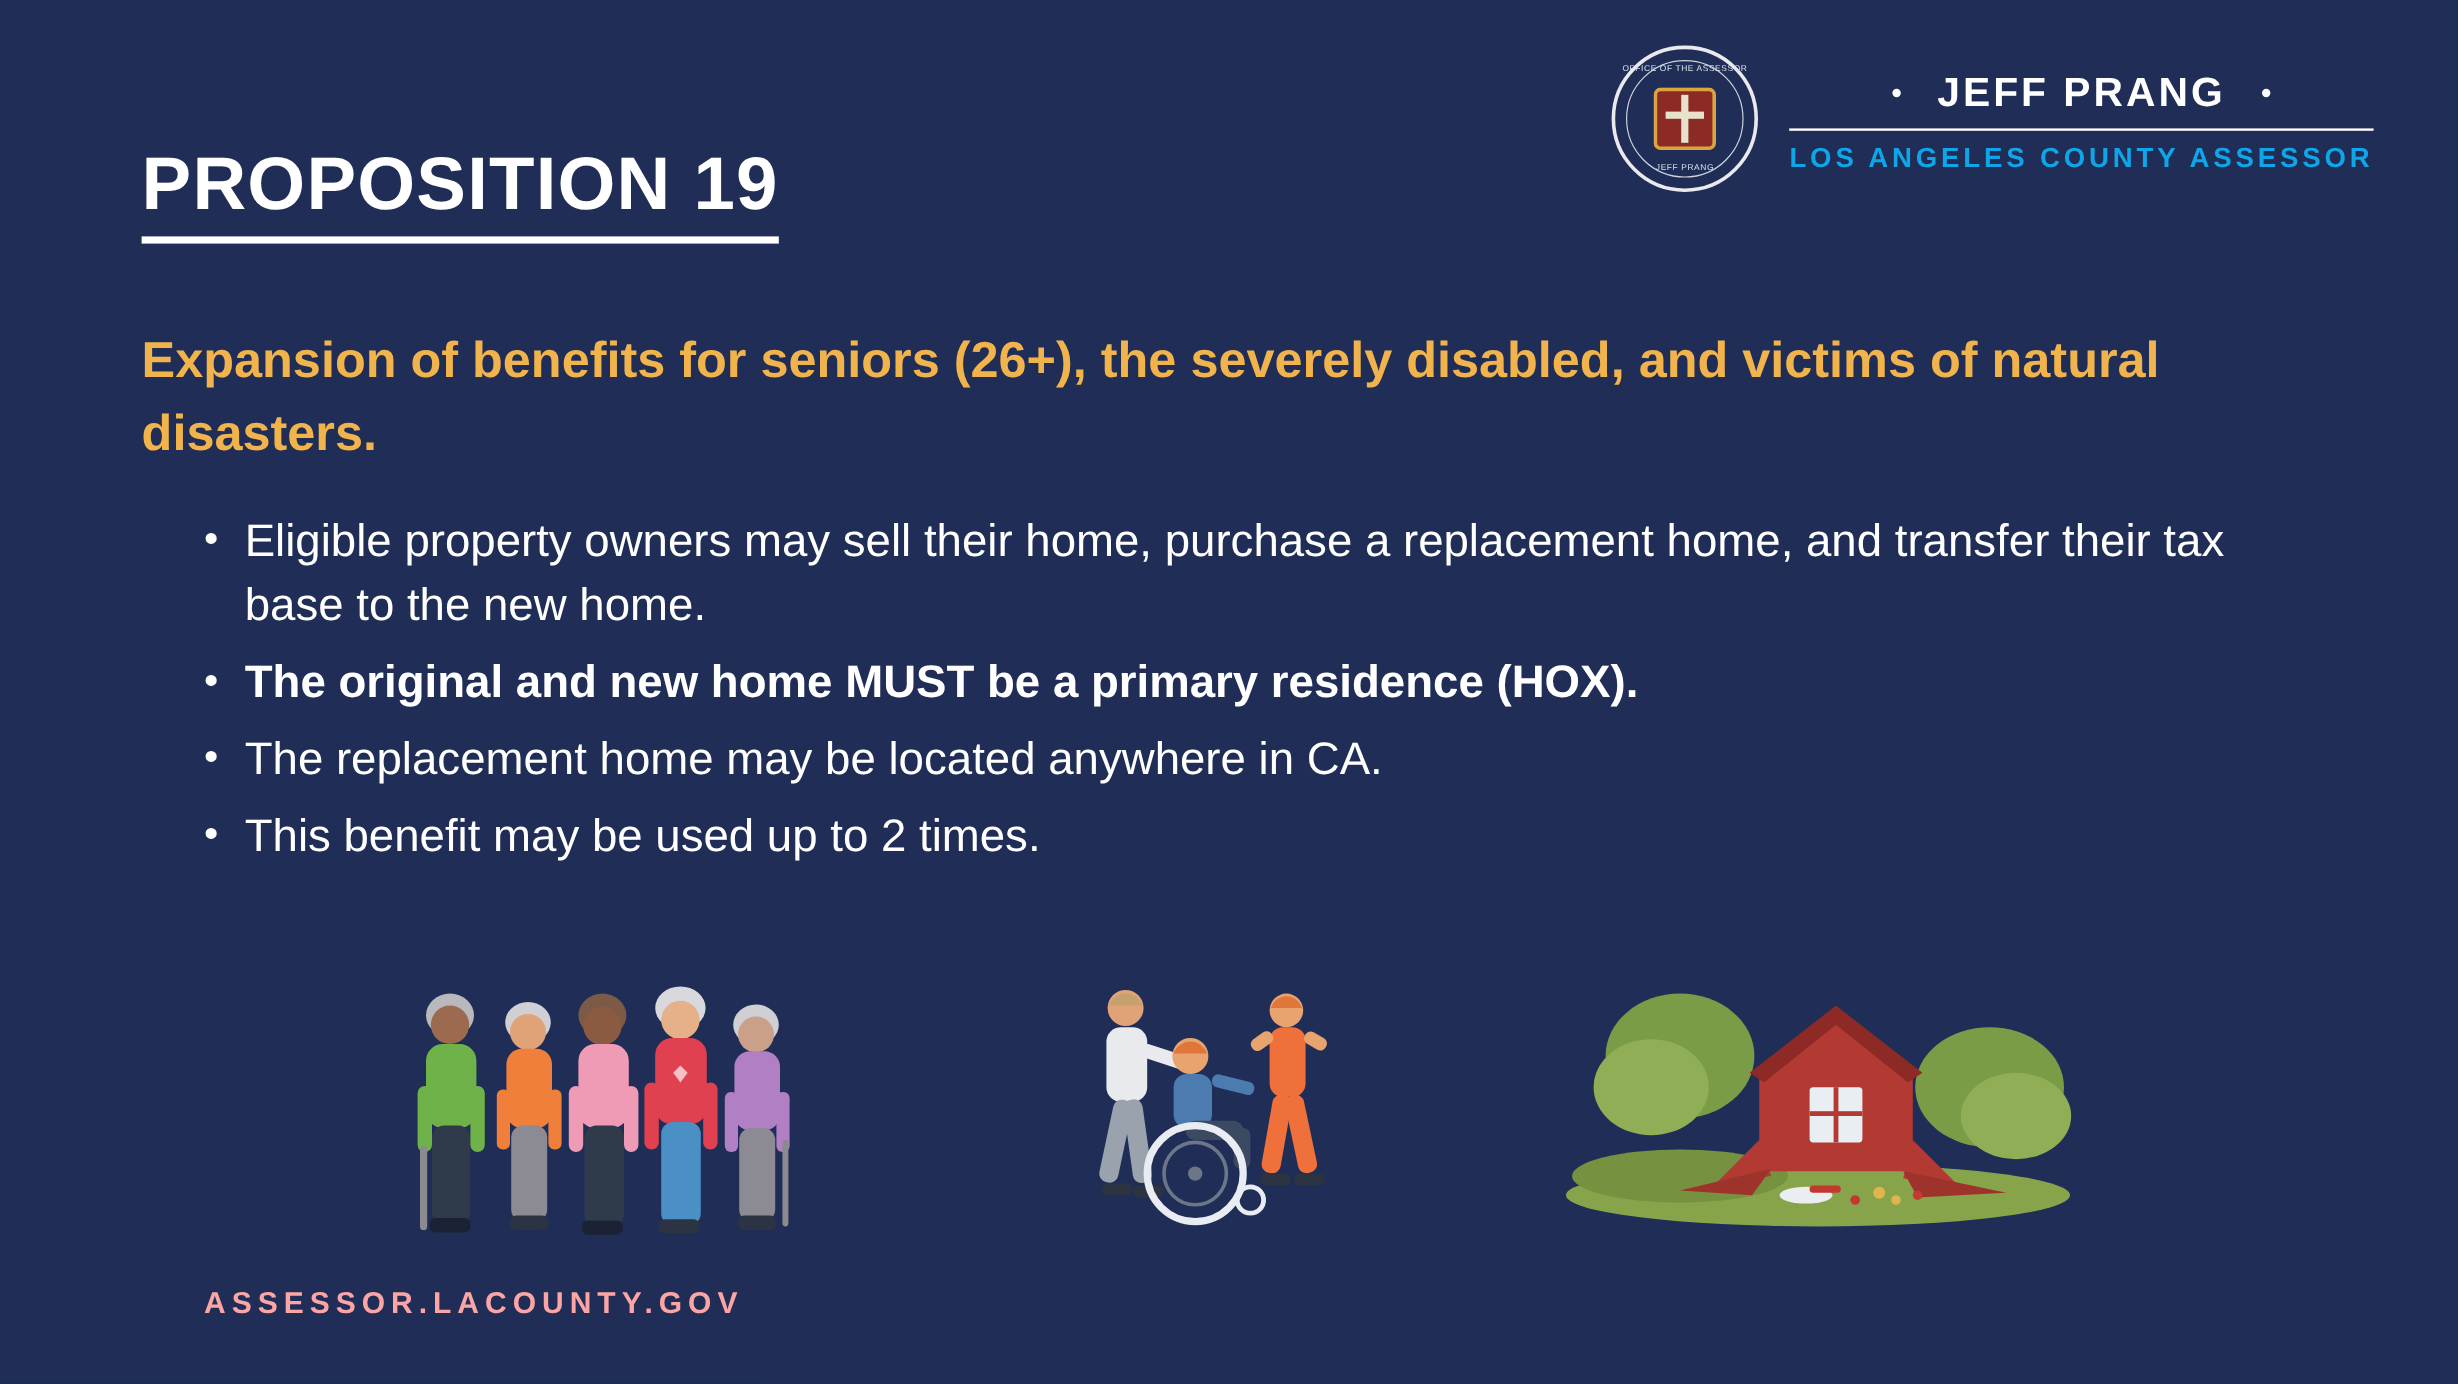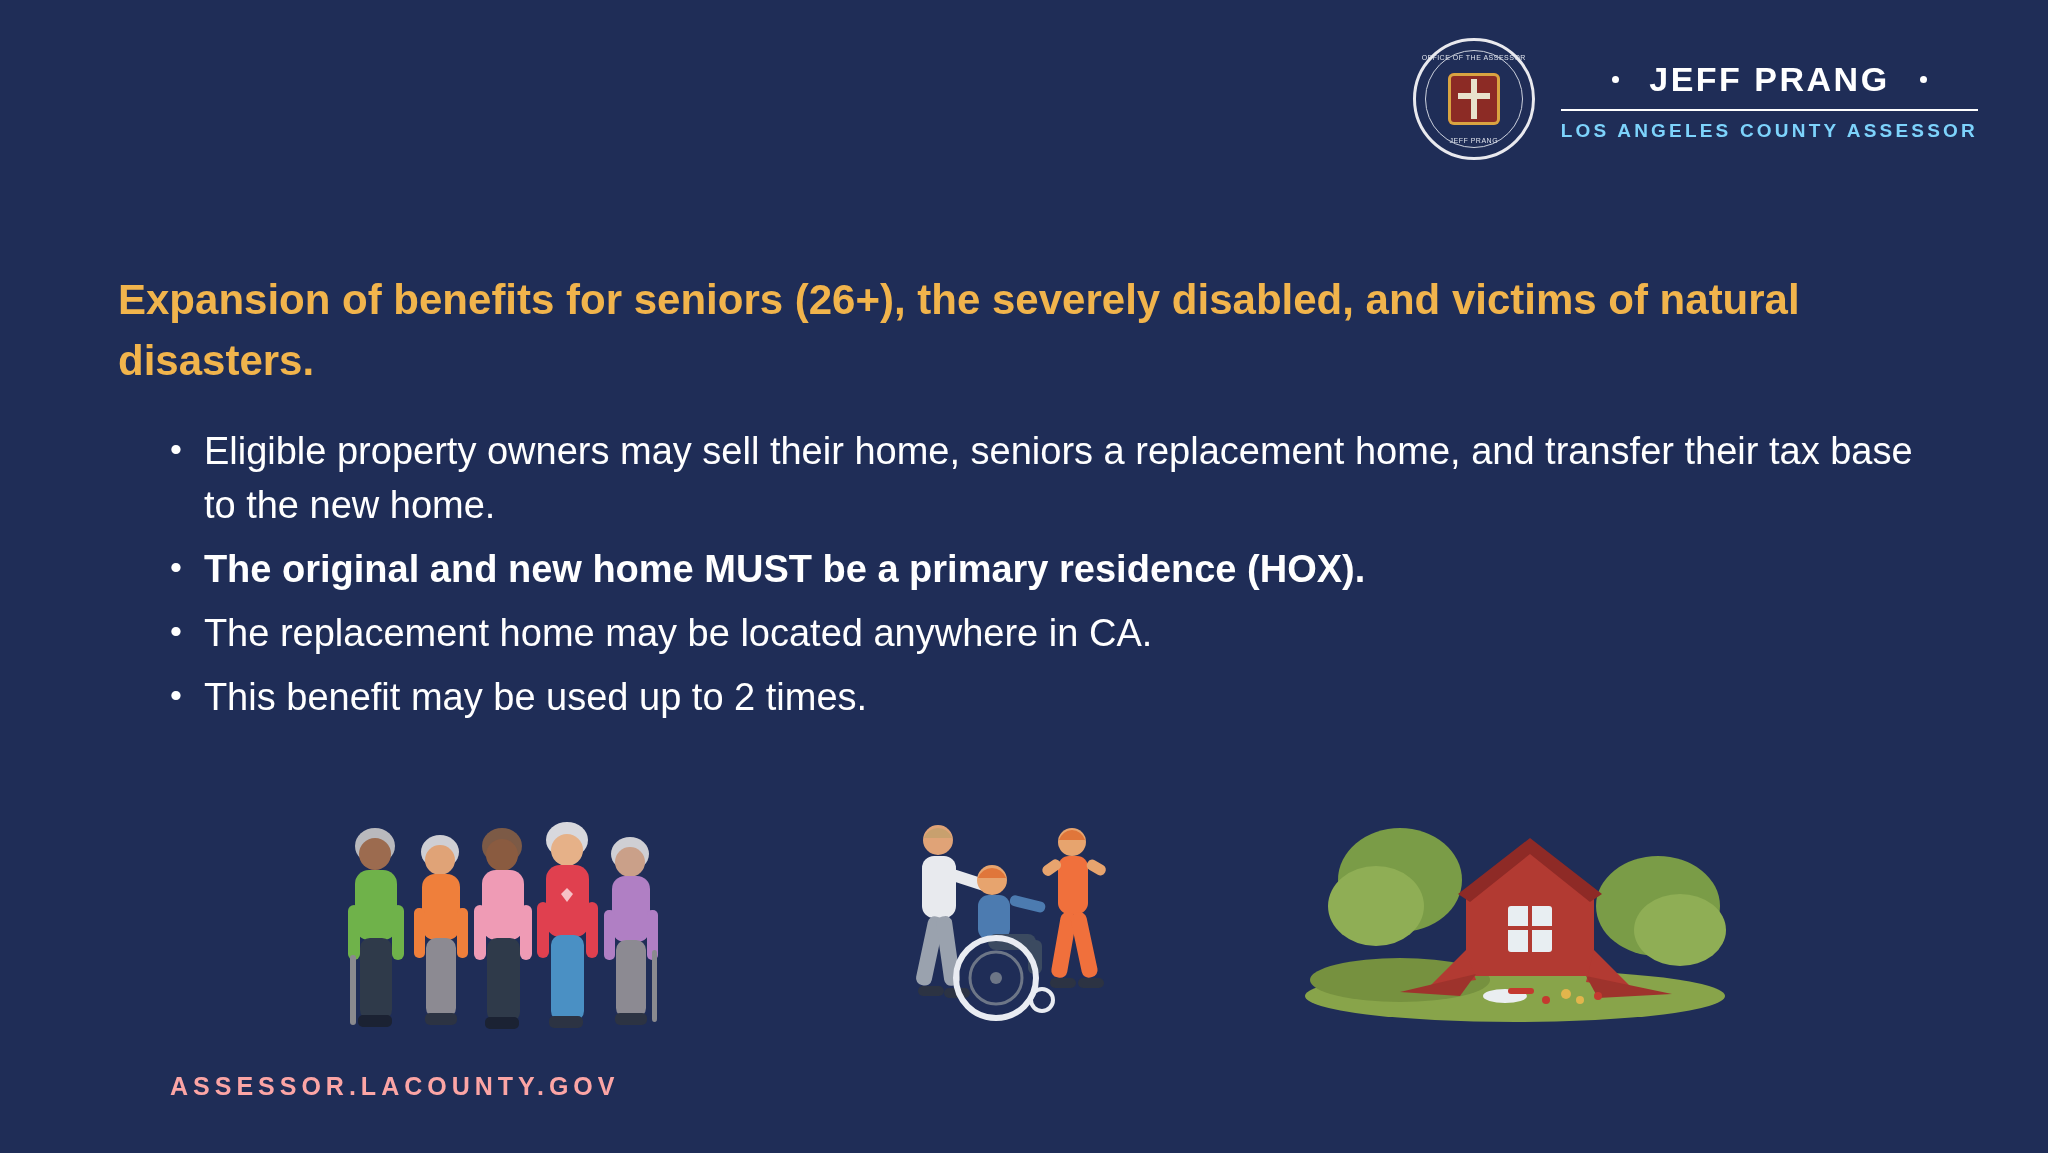--- a/index.html
+++ b/index.html
@@ -109,24 +109,24 @@
     letter-spacing: 2.5px;
     color: #ffffff;
     white-space: nowrap;
   }
   .brand-rule {
     height: 2px;
     background: #ffffff;
     margin: 10px 0 9px 0;
   }
   .brand-sub {
-    font-size: 19px;
+    font-size: 23px;
     letter-spacing: 3.2px;
     font-weight: bold;
-    color: #7dd3fc;
+    color: #0ea5e9;
     text-align: right;
     white-space: nowrap;
   }
 
   
   .title {
     position: absolute;
     left: 118px;
     top: 118px;
     font-size: 62px;
@@ -217,27 +217,28 @@
       <div class="brand-name-row">
         <span class="brand-dot"></span>
         <span class="brand-name">JEFF PRANG</span>
         <span class="brand-dot"></span>
       </div>
       <div class="brand-rule"></div>
       <div class="brand-sub">LOS ANGELES COUNTY ASSESSOR</div>
     </div>
   </div>
 
+  <div class="title">PROPOSITION 19</div>
 
   <div class="subtitle">Expansion of benefits for seniors (26+), the severely disabled, and victims of natural disasters.</div>
 
   <div class="bullets">
     <div class="bullet">
       <span class="dot">•</span>
-      <span class="txt">Eligible property owners may sell their home, seniors a replacement home, and transfer their tax base to the new home.</span>
+      <span class="txt">Eligible property owners may sell their home, purchase a replacement home, and transfer their tax base to the new home.</span>
     </div>
     <div class="bullet bold">
       <span class="dot">•</span>
       <span class="txt">The original and new home MUST be a primary residence (HOX).</span>
     </div>
     <div class="bullet">
       <span class="dot">•</span>
       <span class="txt">The replacement home may be located anywhere in CA.</span>
     </div>
     <div class="bullet">

